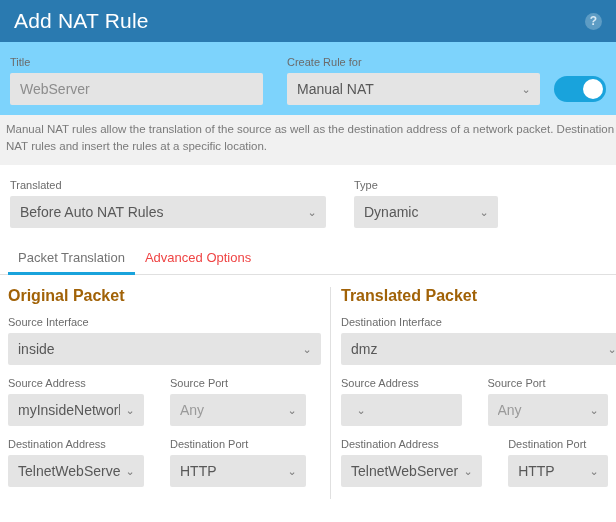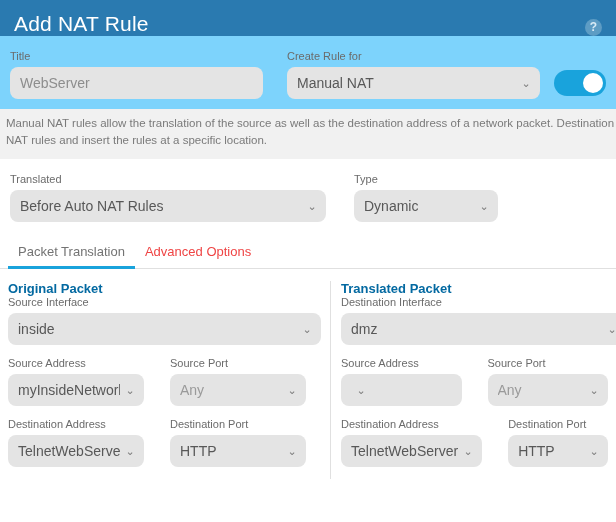--- a/index.html
+++ b/index.html
@@ -11,24 +11,24 @@
     width: 616px;
     height: 522px;
     overflow: hidden;
     font-family: "Liberation Sans", sans-serif;
     color: #4a4a4a;
     position: relative;
   }
 
   
   .dialog-header {
-    height: 36px;
+    height: 42px;
     background: #2a7ab0;
     display: flex;
-    align-items: flex-end;
+    align-items: center;
     padding: 0 12px 0 14px;
     box-sizing: border-box;
   }
   .dialog-title {
     color: #ffffff;
     font-size: 21px;
     font-weight: 400;
     letter-spacing: .2px;
     flex: 1;
     line-height: 1;
@@ -66,21 +66,21 @@
     font-size: 11px;
     color: #6b6b6b;
     margin-bottom: 5px;
     line-height: 1.1;
     white-space: nowrap;
   }
 
   .input-box, .select-box {
     background: #e4e4e4;
     border: none;
-    border-radius: 8px;
+    border-radius: 2px;
     height: 32px;
     box-sizing: border-box;
     display: flex;
     align-items: center;
     padding: 0 8px 0 10px;
     font-size: 14px;
     color: #585858;
   }
   .input-box.ghost { color: #8d8d8d; }
   .select-box .sel-value {
@@ -174,23 +174,24 @@
     padding-top: 12px;
   }
   .packet-col {
     box-sizing: border-box;
     padding: 0 8px 0 8px;
   }
   .col-left  { width: 331px; border-right: 1px solid #e0e0e0; }
   .col-right { width: 285px; padding-left: 10px; }
 
   .section-title {
-    font-size: 13px;
+    font-size: 16px;
     font-weight: bold;
-    color: #0369a1;
+    color: #a16207;
+    margin-bottom: 11px;
   }
   .full-field { margin-bottom: 12px; }
   .pair-row { display: flex; margin-bottom: 12px; }
   .pair-row .field-group:first-child { margin-right: 26px; }
 
   .w-full-left  { width: 313px; }
   .w-half-left  { width: 136px; }
   .w-full-right { width: 285px; }
   .w-half-right { width: 146px; }
 </style>

